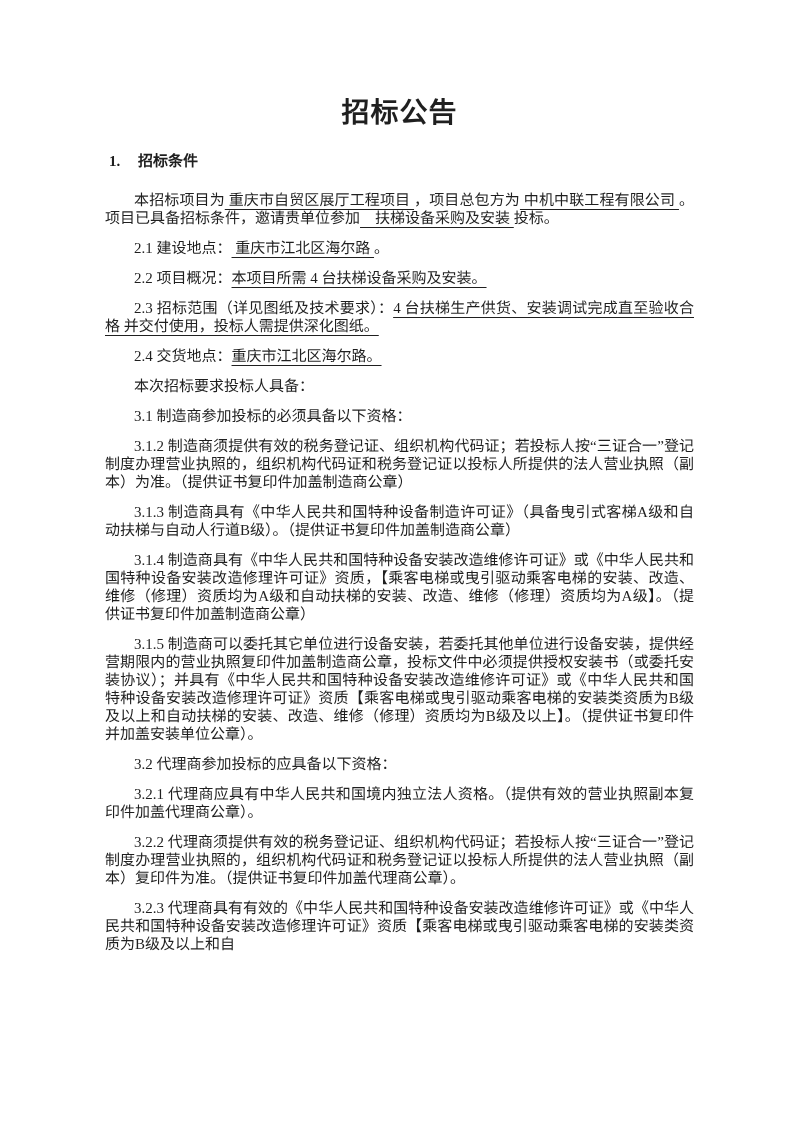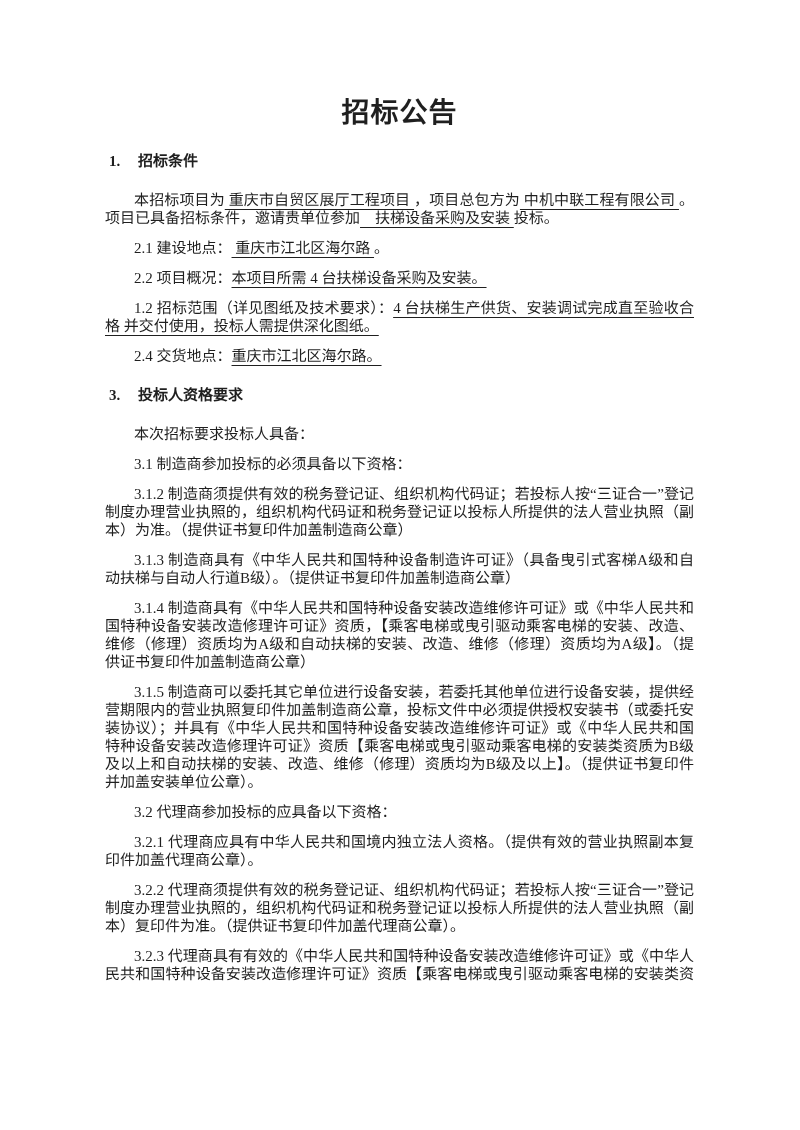--- a/index.html
+++ b/index.html
@@ -65,29 +65,26 @@
     <span>本招标项目为</span><span class="u"> 重庆市自贸区展厅工程项目 </span><span>，项目总包方为</span><span class="u"> 中机中联工程有限公司 </span><span>。项目已具备招标条件，邀请贵单位参加</span><span class="u">　扶梯设备采购及安装 </span><span>投标。</span>
   </p>
 
   <p class="para">
     <span>2.1 建设地点：</span><span class="u"> 重庆市江北区海尔路 </span><span>。</span>
   </p>
   <p class="para">
     <span>2.2 项目概况：</span><span class="u">本项目所需 4 台扶梯设备采购及安装。 </span>
   </p>
   <p class="para">
-    <span>1.2 招标范围（详见图纸及技术要求）：</span><span class="u">4 台扶梯生产供货、安装调试完成直至验收合格 并交付使用，投标人需提供深化图纸。 </span>
+    <span>2.3 招标范围（详见图纸及技术要求）：</span><span class="u">4 台扶梯生产供货、安装调试完成直至验收合格 并交付使用，投标人需提供深化图纸。 </span>
   </p>
   <p class="para">
     <span>2.4 交货地点：</span><span class="u">重庆市江北区海尔路。 </span>
   </p>
 
-  <div class="heading">
-    <span class="hnum">3.</span><span>投标人资格要求</span>
-  </div>
   <p class="para">本次招标要求投标人具备：</p>
   <p class="para">3.1 制造商参加投标的必须具备以下资格：</p>
   <p class="para">3.1.2 制造商须提供有效的税务登记证、组织机构代码证；若投标人按“三证合一”登记制度办理营业执照的，组织机构代码证和税务登记证以投标人所提供的法人营业执照（副本）为准。（提供证书复印件加盖制造商公章）</p>
   <p class="para">3.1.3 制造商具有《中华人民共和国特种设备制造许可证》（具备曳引式客梯A级和自动扶梯与自动人行道B级）。（提供证书复印件加盖制造商公章）</p>
   <p class="para">3.1.4 制造商具有《中华人民共和国特种设备安装改造维修许可证》或《中华人民共和国特种设备安装改造修理许可证》资质，【乘客电梯或曳引驱动乘客电梯的安装、改造、维修（修理）资质均为A级和自动扶梯的安装、改造、维修（修理）资质均为A级】。（提供证书复印件加盖制造商公章）</p>
   <p class="para">3.1.5 制造商可以委托其它单位进行设备安装，若委托其他单位进行设备安装，提供经营期限内的营业执照复印件加盖制造商公章，投标文件中必须提供授权安装书（或委托安装协议）；并具有《中华人民共和国特种设备安装改造维修许可证》或《中华人民共和国特种设备安装改造修理许可证》资质【乘客电梯或曳引驱动乘客电梯的安装类资质为B级及以上和自动扶梯的安装、改造、维修（修理）资质均为B级及以上】。（提供证书复印件并加盖安装单位公章）。</p>
   <p class="para">3.2 代理商参加投标的应具备以下资格：</p>
   <p class="para">3.2.1 代理商应具有中华人民共和国境内独立法人资格。（提供有效的营业执照副本复印件加盖代理商公章）。</p>
   <p class="para">3.2.2 代理商须提供有效的税务登记证、组织机构代码证；若投标人按“三证合一”登记制度办理营业执照的，组织机构代码证和税务登记证以投标人所提供的法人营业执照（副本）复印件为准。（提供证书复印件加盖代理商公章）。</p>
   <p class="para">3.2.3 代理商具有有效的《中华人民共和国特种设备安装改造维修许可证》或《中华人民共和国特种设备安装改造修理许可证》资质【乘客电梯或曳引驱动乘客电梯的安装类资质为B级及以上和自</p>

